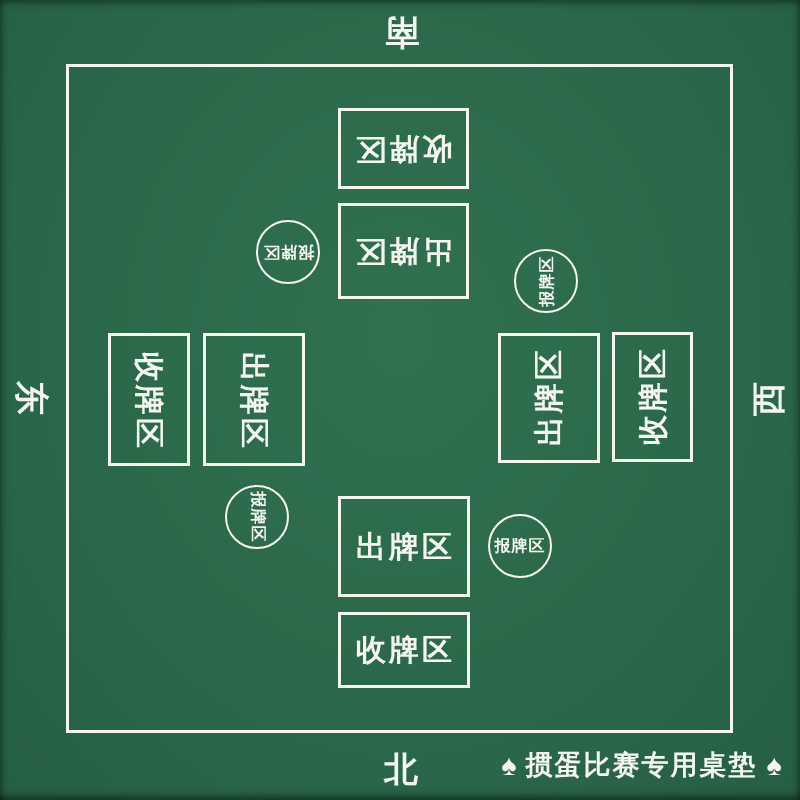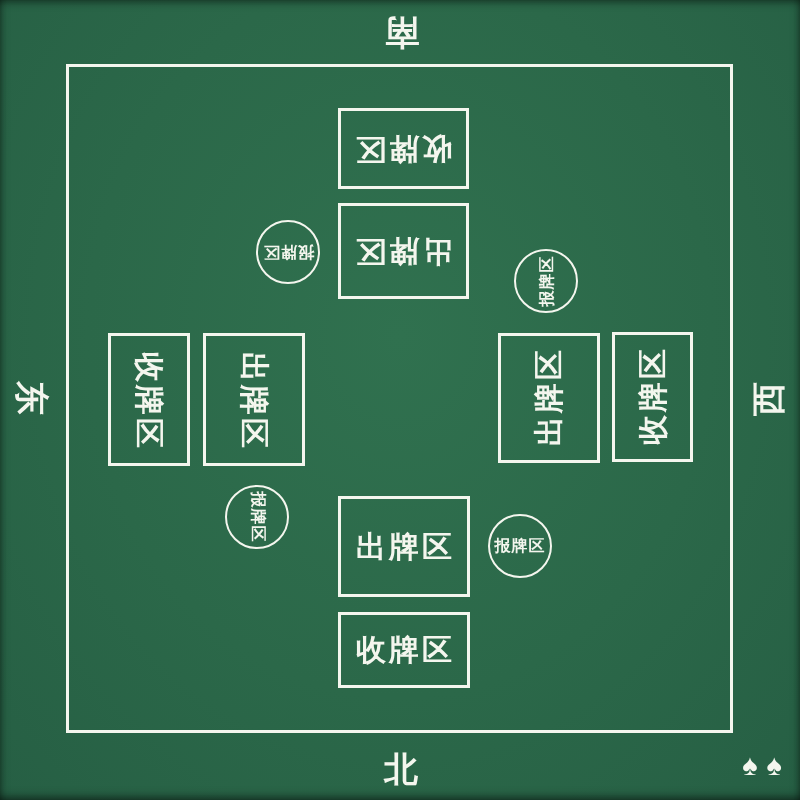--- a/index.html
+++ b/index.html
@@ -125,16 +125,17 @@
   </div>
   <div class="zone zone-rect n-collect">
     <span>收牌区</span>
   </div>
   <div class="zone zone-circle n-report">
     <span>报牌区</span>
   </div>
 
   <div class="brand">
     <span class="spade">♠</span>
+    <span>掼蛋比赛专用桌垫</span>
     <span class="spade">♠</span>
   </div>
 
 </div>
 
 </body></html>

